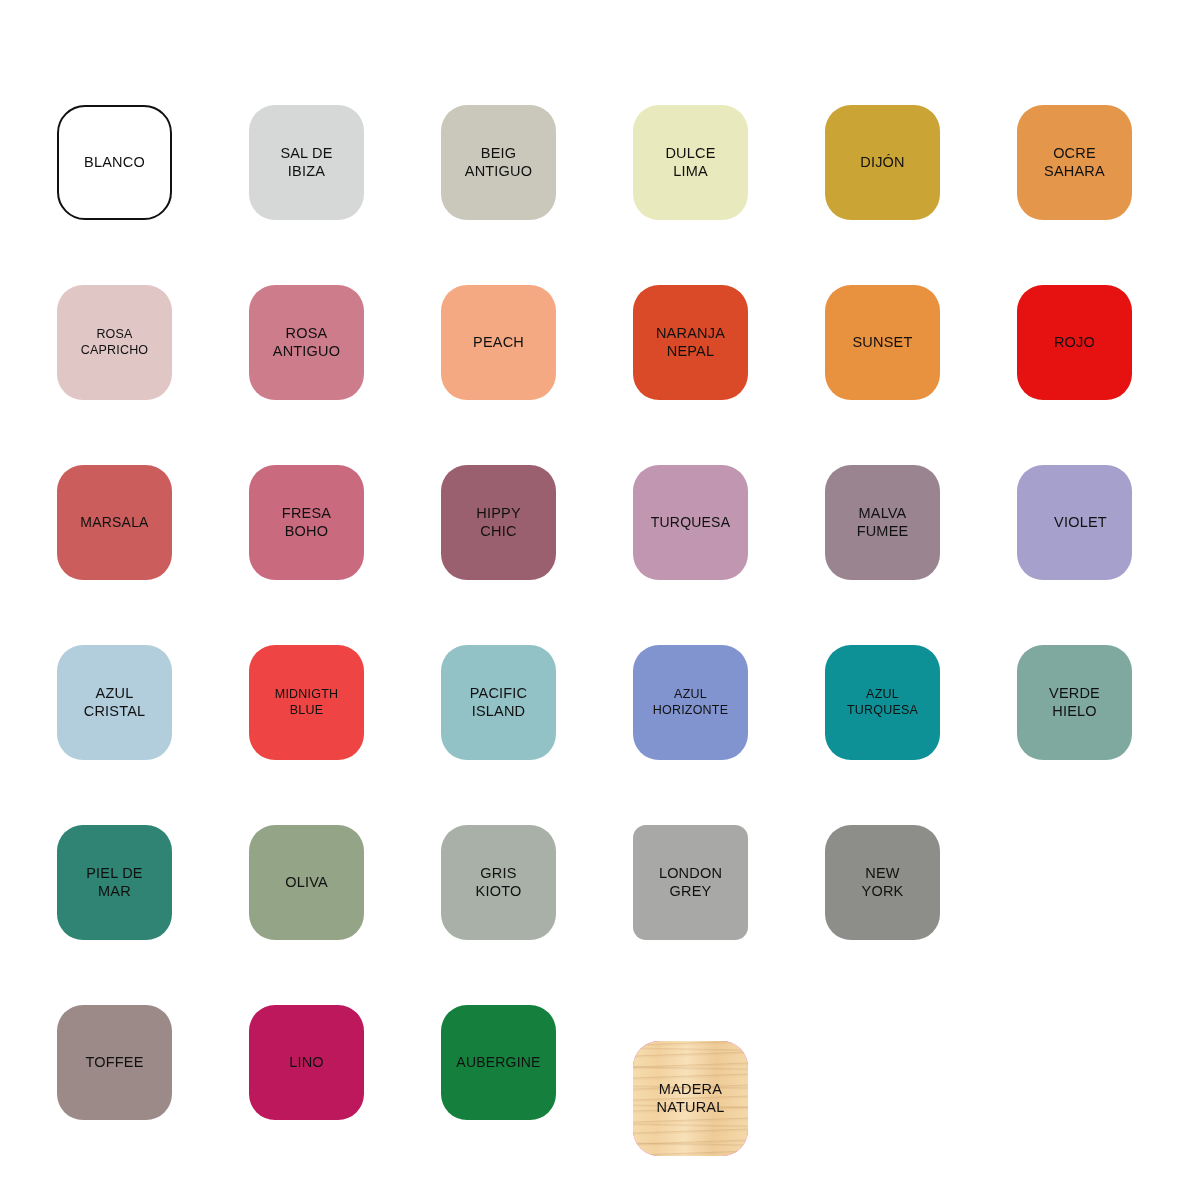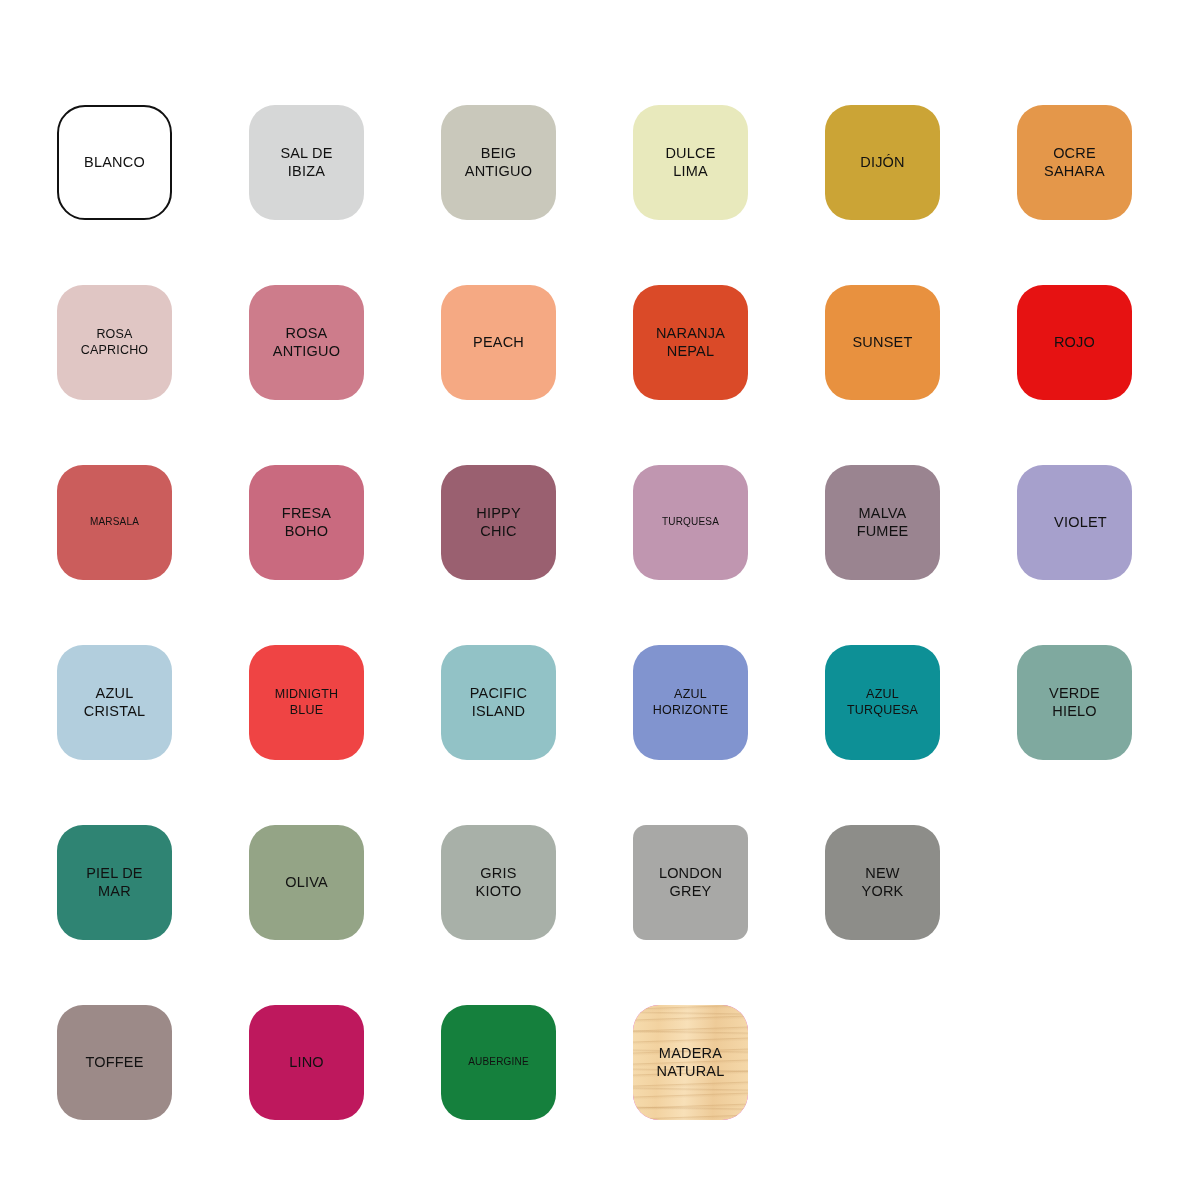--- a/index.html
+++ b/index.html
@@ -56,21 +56,21 @@
     color: #111111;
     white-space: pre-line;
     padding: 0 2px;
   }
 
   .swatch-label.small {
     font-size: 12.5px;
   }
 
   .swatch-label.tight {
-    font-size: 10px;
+    font-size: 14px;
   }
 
   
   .wood-grain {
     position: absolute;
     inset: 0;
     z-index: 1;
     background-image:
       repeating-linear-gradient(
         178deg,
@@ -221,19 +221,19 @@
     <div class="swatch-row">
       <div class="swatch" style="background: rgb(156, 138, 136);">
         <span class="swatch-label">TOFFEE</span>
       </div>
       <div class="swatch" style="background: #be185d;">
         <span class="swatch-label">LINO</span>
       </div>
       <div class="swatch" style="background: #15803d;">
         <span class="swatch-label tight">AUBERGINE</span>
       </div>
-      <div class="swatch" style="background: #d946ef;">
+      <div class="swatch" style="background: #d946ef; margin-top: 36px;">
         <div class="wood-grain"></div>
         <span class="swatch-label">MADERA
 NATURAL</span>
       </div>
     </div>
   </div>
 
 </body></html>

